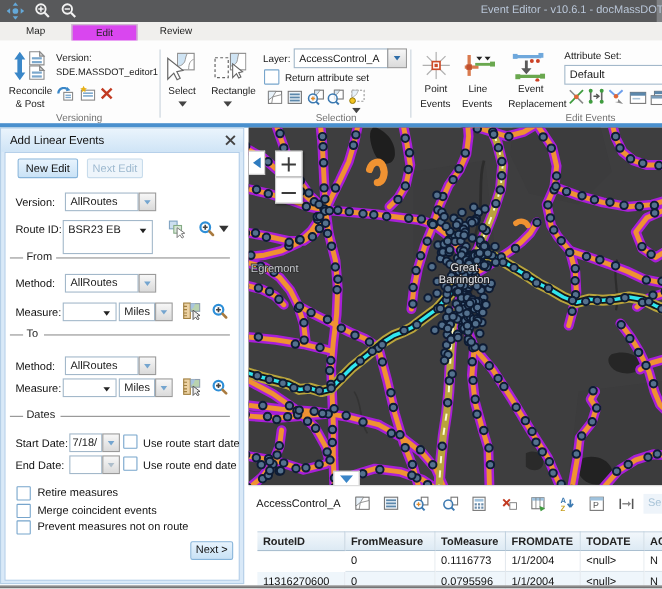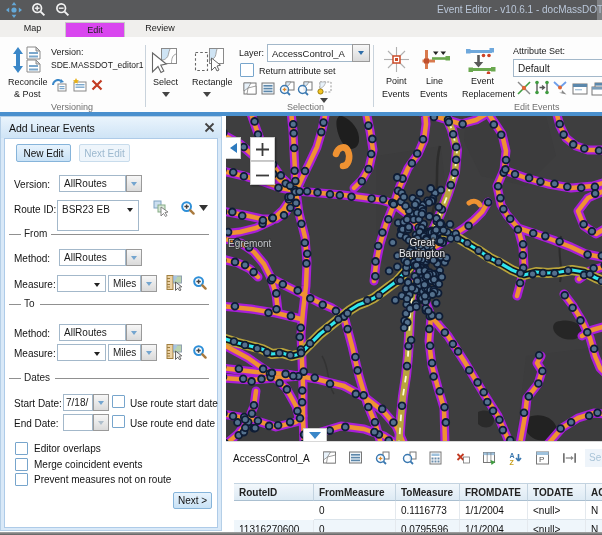--- a/index.html
+++ b/index.html
@@ -352,21 +352,21 @@
     <div class="cb" style="left:107px;top:256px;"></div>
     <div class="ptext" style="left:125px;top:259px;">Use route start date</div>
 
     <div class="ptext" style="left:9px;top:279px;">End Date:</div>
     <div class="combo" style="left:58px;top:275px;width:30px;height:17px;"></div>
     <div class="combo-btn dis" style="left:88px;top:275px;height:17px;"></div>
     <div class="cb" style="left:107px;top:276px;"></div>
     <div class="ptext" style="left:125px;top:279px;">Use route end date</div>
 
     <div class="cb" style="left:10px;top:303px;"></div>
-    <div class="ptext" style="left:29px;top:304px;">Editor overlaps</div>
+    <div class="ptext" style="left:29px;top:304px;">Retire measures</div>
     <div class="cb" style="left:10px;top:319px;"></div>
     <div class="ptext" style="left:29px;top:320px;">Merge coincident events</div>
     <div class="cb" style="left:10px;top:334px;"></div>
     <div class="ptext" style="left:29px;top:335px;">Prevent measures not on route</div>
 
     <div class="btn" style="left:168px;top:353px;width:39px;height:17px;line-height:16px;">Next &gt;</div>
   </div>
 </div>
 
 <div id="map">

